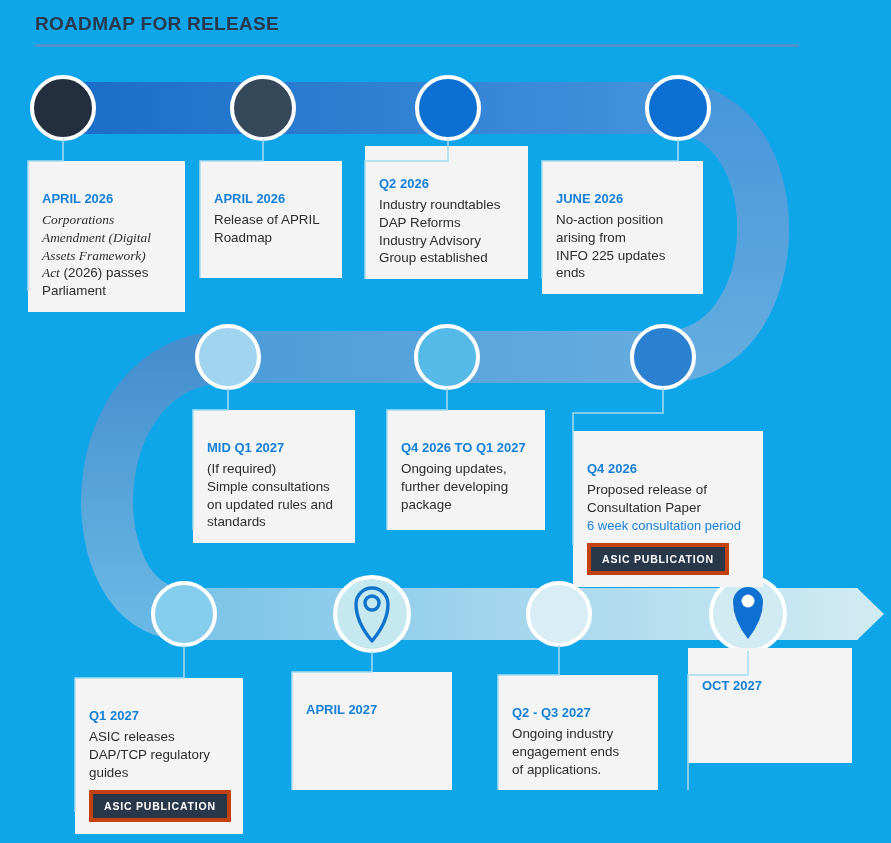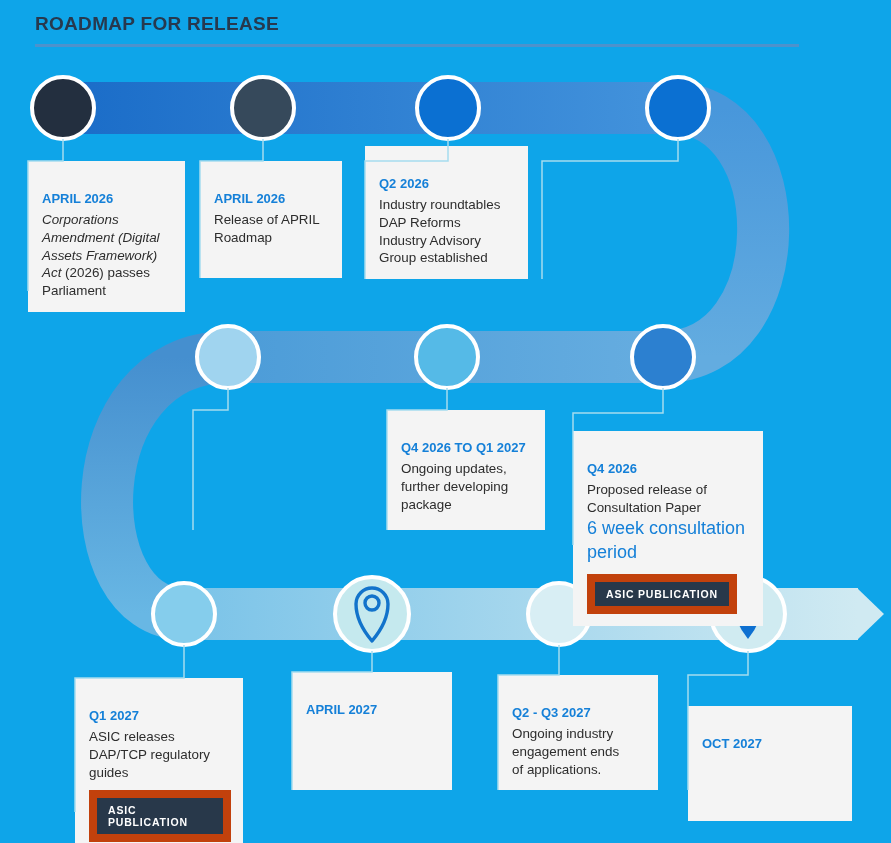--- a/index.html
+++ b/index.html
@@ -21,28 +21,28 @@
     position:absolute;z-index:2;box-sizing:border-box;
     background:#f4f4f4;padding:13px 12px 12px 14px;
   }
   .date{
     color:#1580d8;font-weight:bold;font-size:13px;margin:17px 0 5px 0;
     white-space:pre-line;
   }
   .body{
     color:#2d2d2d;font-size:13.4px;line-height:1.33;white-space:pre-line;
   }
-  .body .it{font-style:italic;}
+  .body .it{font-style:italic;font-family:Liberation Serif, serif;}
   .note{
-    color:#1580d8;font-size:18px;line-height:1.33;white-space:pre-line;
+    color:#1580d8;font-size:13px;line-height:1.33;white-space:pre-line;
   }
   .badge{
     display:inline-block;margin-top:9px;background:#28384a;color:#ffffff;
     font-size:10.5px;font-weight:bold;letter-spacing:.8px;
-    padding:6px 11px;border:8px solid #c2410c;
+    padding:6px 11px;border:4px solid #c2410c;
   }
 </style>
 </head>
 <body>
 
 <div id="canvas">
 
   <h1 class="page-title">ROADMAP FOR RELEASE</h1>
   <div class="title-rule"></div>
 
@@ -118,21 +118,35 @@
   </div>
 
   <div class="card" style="left:365px;top:146px;width:163px;min-height:118px">
     <div class="date">Q2 2026</div>
     <div class="body">Industry roundtables
 DAP Reforms
 Industry Advisory
 Group established</div>
   </div>
 
-
+  <div class="card" style="left:542px;top:161px;width:161px;min-height:118px">
+    <div class="date">JUNE 2026</div>
+    <div class="body">No-action position
+arising from
+INFO 225 updates
+ends</div>
+  </div>
+
+  <div class="card" style="left:193px;top:410px;width:162px;min-height:120px">
+    <div class="date">MID Q1 2027</div>
+    <div class="body">(If required)
+Simple consultations
+on updated rules and
+standards</div>
+  </div>
 
   <div class="card" style="left:387px;top:410px;width:158px;min-height:120px">
     <div class="date">Q4 2026 TO Q1 2027</div>
     <div class="body">Ongoing updates,
 further developing
 package</div>
   </div>
 
   <div class="card" style="left:573px;top:431px;width:190px;min-height:132px">
     <div class="date">Q4 2026</div>
@@ -154,21 +168,21 @@
     <div class="date">APRIL 2027</div>
   </div>
 
   <div class="card" style="left:498px;top:675px;width:160px;min-height:115px">
     <div class="date">Q2 - Q3 2027</div>
     <div class="body">Ongoing industry
 engagement ends
 of applications.</div>
   </div>
 
-  <div class="card" style="left:688px;top:706px;width:164px;min-height:115px">
+  <div class="card" style="left:688px;top:648px;width:164px;min-height:115px">
     <div class="date">OCT 2027</div>
   </div>
 
   <svg id="connector-art" width="891" height="843" viewBox="0 0 891 843">
     <g fill="none" stroke="#a5dcee" stroke-width="1.5">
       <polyline points="63,139 63,161 28,161 28,291"></polyline>
       <polyline points="263,139 263,161 200,161 200,278"></polyline>
       <polyline points="448,139 448,161 365,161 365,279"></polyline>
       <polyline points="678,139 678,161 542,161 542,279"></polyline>
       <polyline points="228,388 228,410 193,410 193,530"></polyline>

